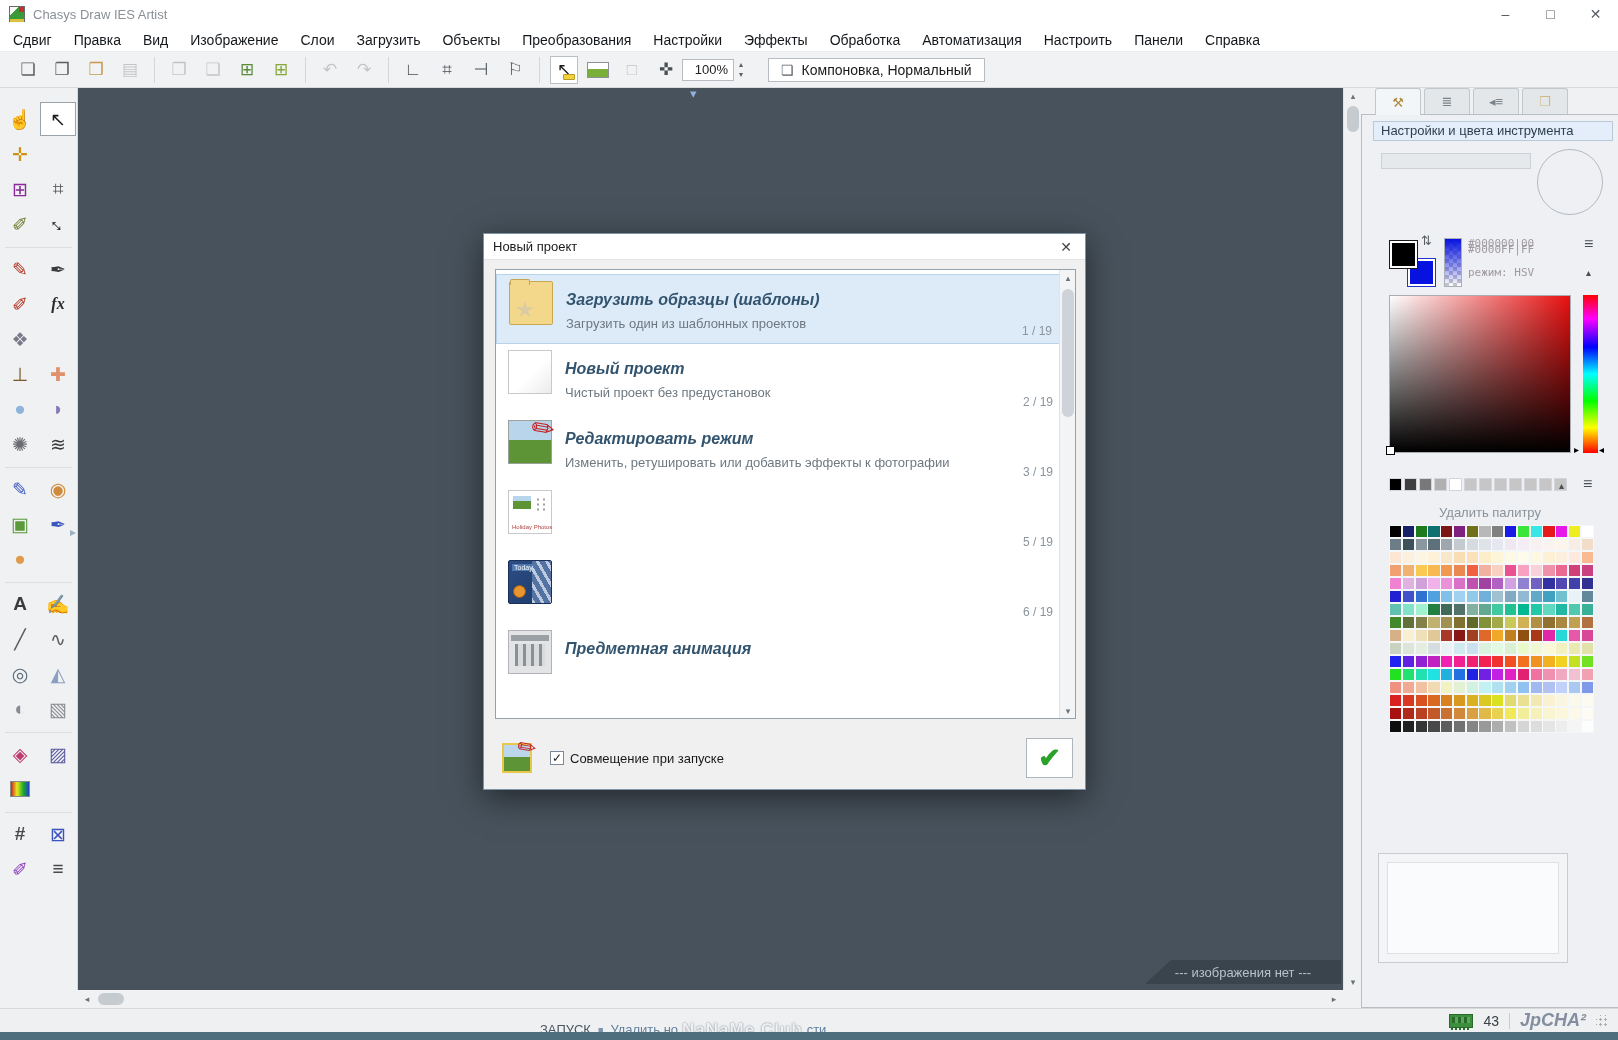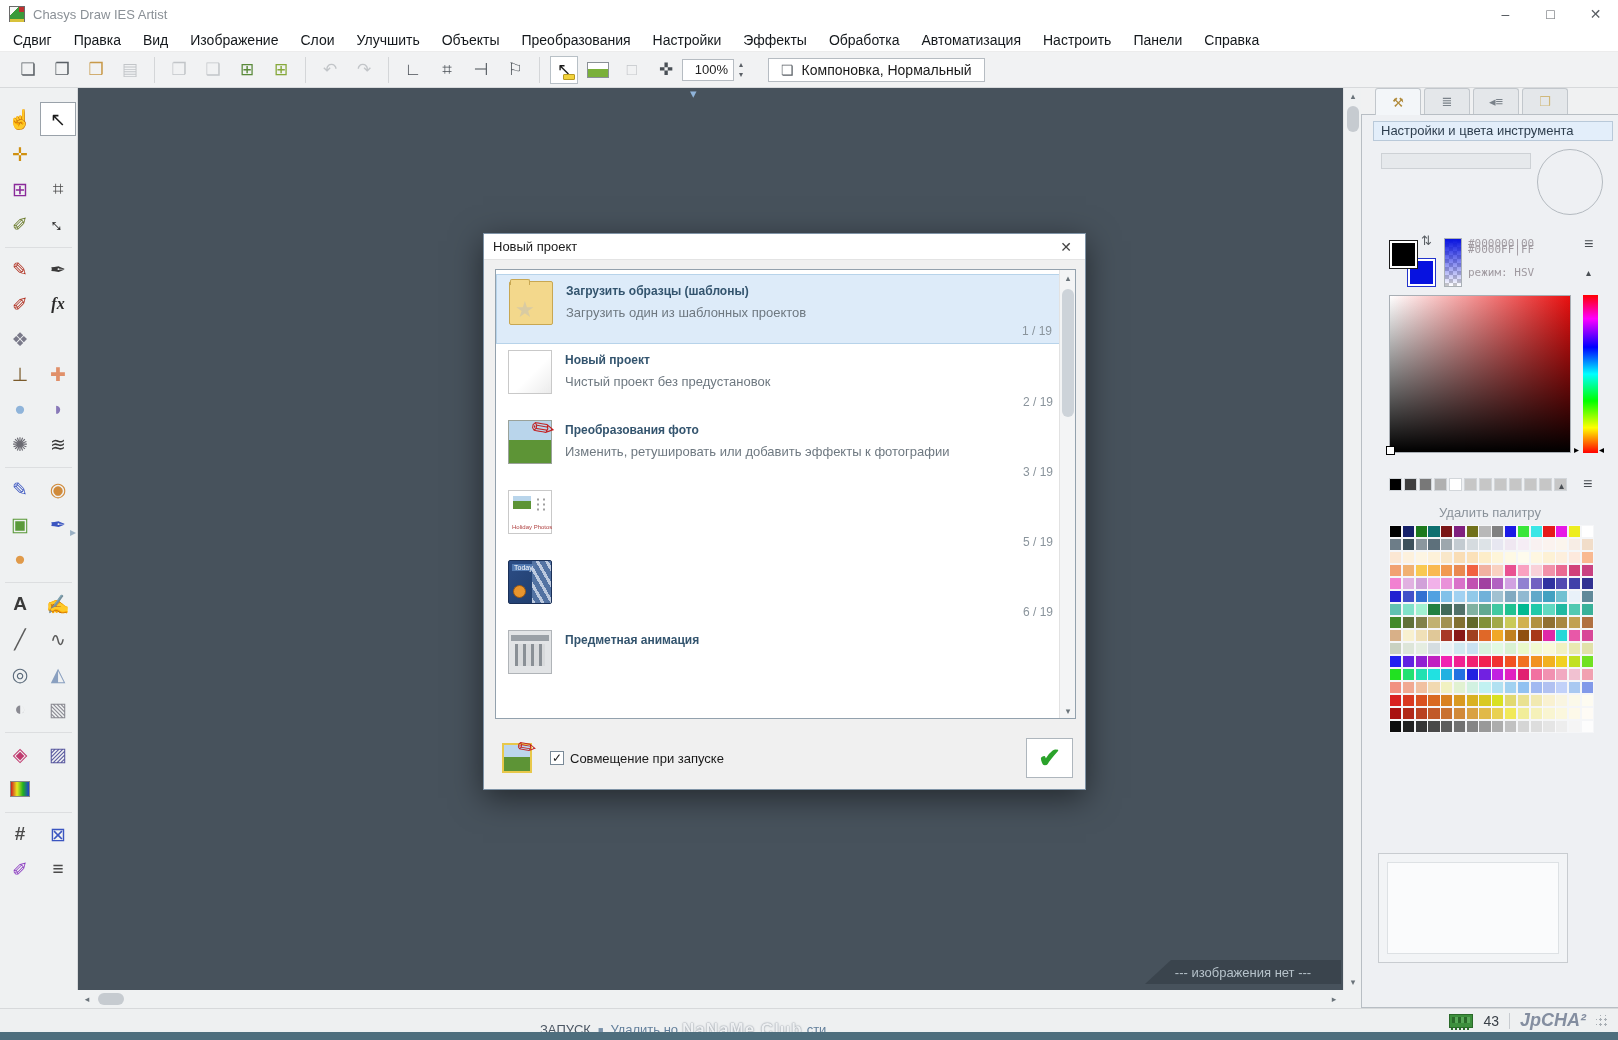--- a/index.html
+++ b/index.html
@@ -70,21 +70,21 @@
   .dlg-close { margin-left:auto; font-size:14px; color:#444; padding:0 4px; }
   .dlg-body { position:relative; flex:1; }
   .dlg-list { position:absolute; left:11px; top:9px; width:581px; height:450px; background:#fff; border:1px solid #93a1ad; overflow:hidden; padding-top:4px; }
   .dlg-scroll { position:absolute; right:0; top:0; bottom:0; width:16px; background:#f3f4f5; border-left:1px solid #e2e2e2; }
   .dlg-scroll .sb-btn { width:16px; height:15px; }
   .dlg-scroll .sb-btn.bottom { position:absolute; bottom:0; }
   .d-thumb { position:absolute; left:2px; top:19px; width:12px; height:128px; background:#cdd3d9; border-radius:6px; }
   .dlg-item { position:relative; height:70px; display:flex; padding:6px 26px 6px 12px; gap:13px; }
   .dlg-item.selected { background:#ddebf9; border:1px solid #b7d3ea; }
   .di-icon { width:44px; height:44px; flex:none; position:relative; }
-  .di-title { font-size:12px; font-weight:bold; color:#33546e; margin-top:3px; }
+  .di-title { font-size:16px; font-weight:bold; color:#33546e; margin-top:10px;font-style:italic; }
   .di-sub { font-size:13px; color:#6e7880; margin-top:7px; }
   .di-counter { position:absolute; right:22px; bottom:5px; font-size:12px; color:#8a949c; }
 
   .di-icon.folder-star { background:#f3d88c; border:1px solid #c8a752; border-radius:2px; }
   .di-icon.folder-star::before { content:""; position:absolute; left:0; top:-3px; width:18px; height:5px; background:#f3d88c; border:1px solid #c8a752; border-bottom:none; border-radius:2px 2px 0 0; }
   .di-icon.folder-star .star { position:absolute; left:5px; bottom:1px; font-size:22px; color:#d9cba2; }
   .di-icon.blank { background:linear-gradient(135deg,#ffffff 0 55%,#ebebeb); border:1px solid #c9c9c9; }
   .di-icon.photo-edit { background:linear-gradient(#b9d5eb 0 45%,#5d9436 45%); border:1px solid #9aa29a; }
   .di-icon.photo-edit::after { content:"\270E"; position:absolute; right:-4px; top:-8px; font-size:27px; color:#c32222; transform:rotate(-35deg); }
   .di-icon.photo-stack::before { content:""; position:absolute; left:9px; top:9px; width:32px; height:32px; background:#fafafa; border:1px solid #bbb; box-shadow:4px 4px 0 #ebebeb; }
@@ -173,21 +173,21 @@
       <div class="win-btn">✕</div>
     </div>
   </div>
 
   <div class="menubar" id="menubar">
       <div class="menu-item">Сдвиг</div>
       <div class="menu-item">Правка</div>
       <div class="menu-item">Вид</div>
       <div class="menu-item">Изображение</div>
       <div class="menu-item">Слои</div>
-      <div class="menu-item">Улучшить</div>
+      <div class="menu-item">Загрузить</div>
       <div class="menu-item">Объекты</div>
       <div class="menu-item">Преобразования</div>
       <div class="menu-item">Настройки</div>
       <div class="menu-item">Эффекты</div>
       <div class="menu-item">Обработка</div>
       <div class="menu-item">Автоматизация</div>
       <div class="menu-item">Настроить</div>
       <div class="menu-item">Панели</div>
       <div class="menu-item">Справка</div>
     </div>
@@ -471,21 +471,21 @@
               <div class="di-icon blank"></div>
               <div>
                 <div class="di-title">Новый проект</div>
                 <div class="di-sub">Чистый проект без предустановок</div>
               </div>
               <div class="di-counter">2 / 19</div>
             </div>
             <div class="dlg-item">
               <div class="di-icon photo-edit"></div>
               <div>
-                <div class="di-title">Преобразования фото</div>
+                <div class="di-title">Редактировать режим</div>
                 <div class="di-sub">Изменить, ретушировать или добавить эффекты к фотографии</div>
               </div>
               <div class="di-counter">3 / 19</div>
             </div>
             <div class="dlg-item">
               <div class="di-icon poster">
                 <span class="cap">Holiday Photos</span>
               </div>
               <div class="di-counter">5 / 19</div>
             </div>

